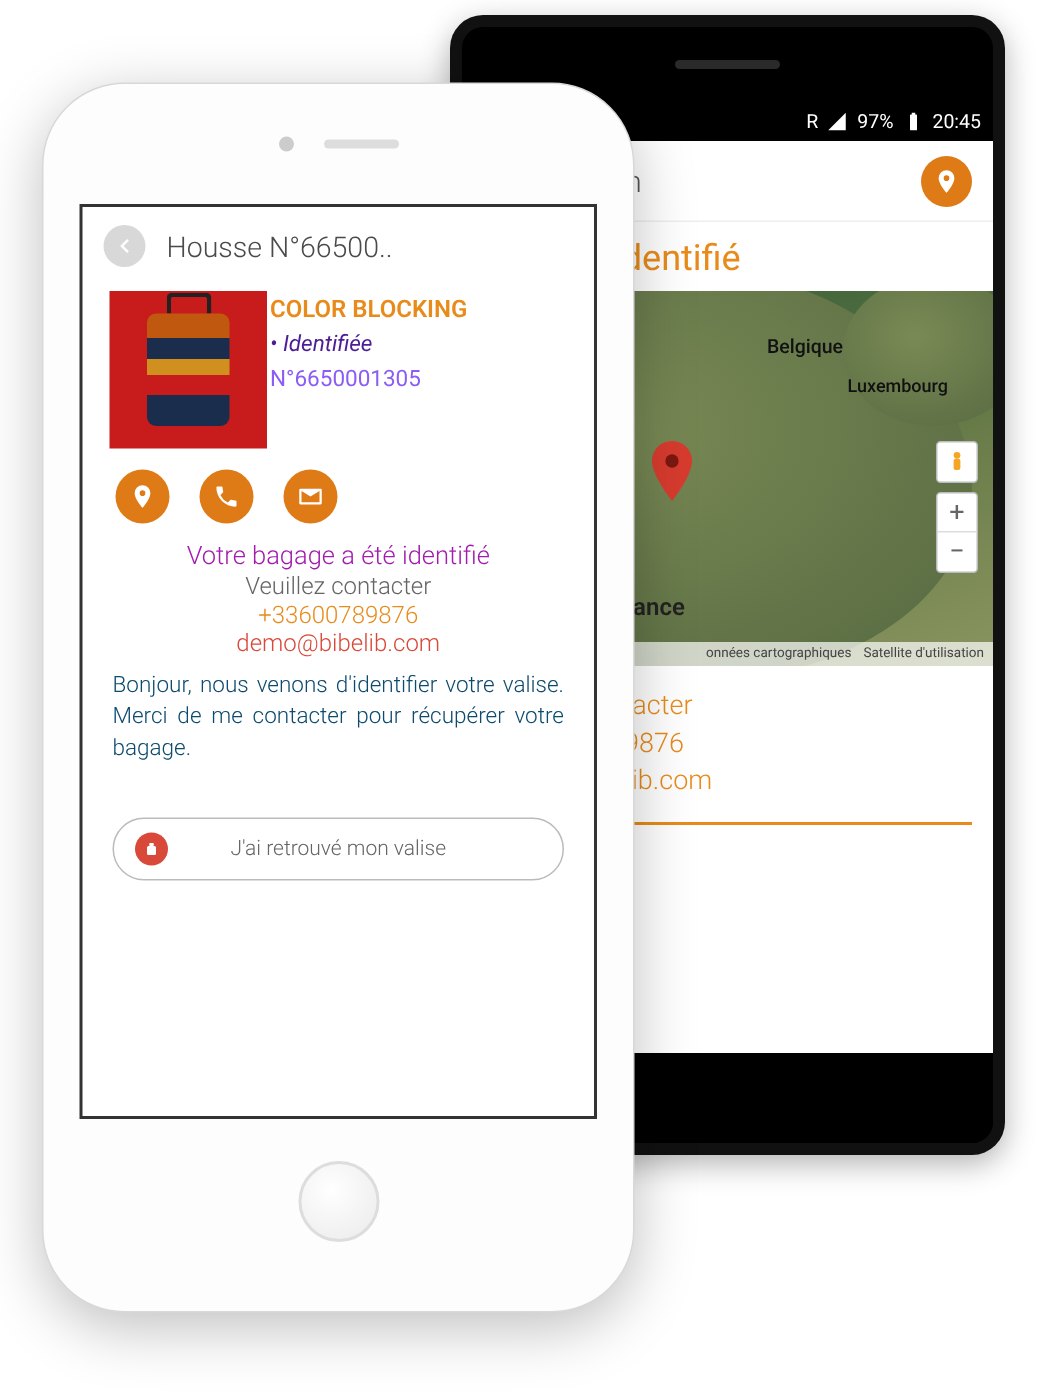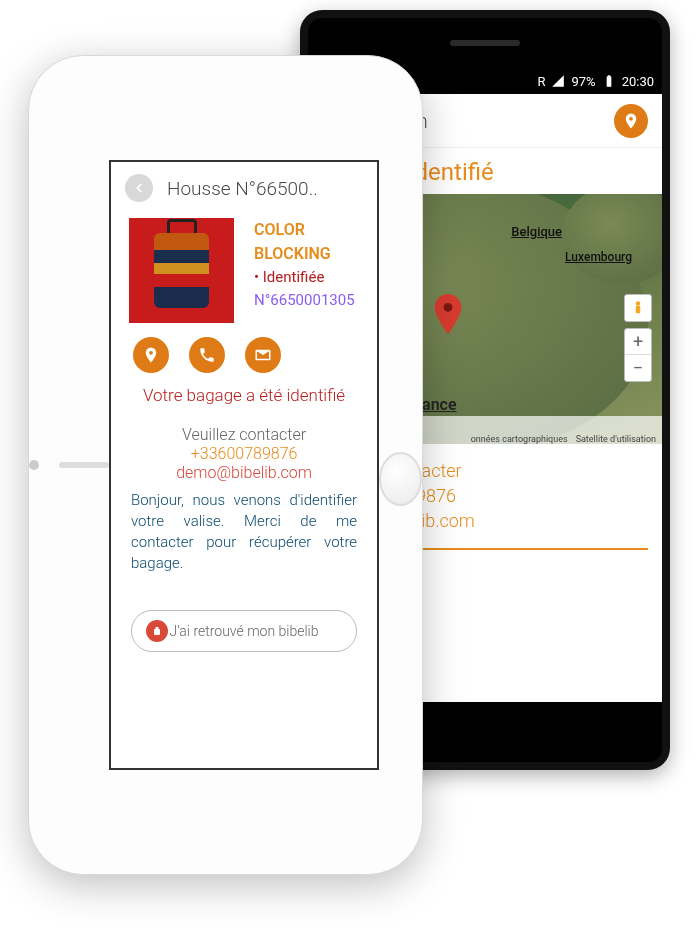--- a/index.html
+++ b/index.html
@@ -91,21 +91,21 @@
     font-size: 24px;
     font-weight: 400;
     padding: 10px 14px 8px;
   }
   .map-wrap {
     position: relative;
     height: 250px;
     background: linear-gradient(160deg, #3a5a3a 0%, #4a6a3e 30%, #6b7d4a 60%, #8a9560 100%);
     overflow: hidden;
   }
-  .map-labels { position: absolute; font-size: 11px; color: #222; font-weight: 500; text-decoration: underline; }
+  .map-labels { position: absolute; font-size: 11px; color: #222; font-weight: 500; }
   .map-sat-btn {
     position: absolute;
     top: 8px; left: 8px;
     background: #fff;
     border: 1px solid #ccc;
     font-size: 12px;
     padding: 4px 8px;
     color: #333;
     border-radius: 2px;
   }
@@ -135,27 +135,27 @@
     border-radius: 3px;
     font-size: 18px;
     color: #666;
     text-align: center;
   }
   .zoom-ctrl .zbtn { height: 26px; line-height: 26px; border-bottom: 1px solid #ddd; cursor: pointer; }
   .zoom-ctrl .zbtn:last-child { border-bottom: none; }
   .map-credits {
     position: absolute;
     bottom: 0; left: 0; right: 0;
-    height: 28px;
+    height: 16px;
     background: rgba(255,255,255,0.7);
     font-size: 9px;
     color: #444;
     display: flex;
     justify-content: flex-end;
-    align-items: flex-end;
+    align-items: center;
     gap: 8px;
     padding: 0 6px;
   }
   .android-contact {
     padding: 14px;
     font-size: 18px;
     font-weight: 300;
     line-height: 1.4;
   }
   .android-contact .line1 { color: #e88b1a; }
@@ -175,21 +175,21 @@
     position: absolute;
     top: 55px;
     left: 28px;
     width: 395px;
     height: 820px;
     background: #fdfdfd;
     border-radius: 55px;
     border: 1px solid #d8d8d8;
     box-shadow: 0 10px 40px rgba(0,0,0,0.25);
     display: flex;
-    flex-direction: row;
+    flex-direction: column;
     align-items: center;
   }
   .iphone-top {
     height: 80px;
     display: flex;
     align-items: center;
     justify-content: center;
     gap: 20px;
   }
   .iphone-camera {
@@ -232,21 +232,21 @@
   .back-btn svg { width: 14px; height: 14px; fill: #fff; }
   .ip-title {
     flex: 1;
     font-size: 19px;
     color: #4a4a4a;
     font-weight: 300;
   }
 
   .product-row {
     display: flex;
-    gap: 20px;
+    gap: 2px;
     padding: 6px 16px 10px;
   }
   .product-img {
     width: 105px; height: 105px;
     background: #c81b1b;
     position: relative;
     display: flex;
     align-items: center;
     justify-content: center;
   }
@@ -270,37 +270,37 @@
     border: 3px solid #222;
     border-bottom: none;
     border-radius: 4px 4px 0 0;
   }
   .product-info {
     flex: 1;
     font-size: 15px;
     line-height: 1.5;
   }
   .product-name { color: #e88b1a; font-weight: 600; font-size: 16px; }
-  .product-status { color: #b91c1c; }
+  .product-status { color: #4c1d95; font-style: italic; }
   .product-num { color: #8b5cf6; }
 
   .action-icons {
     display: flex;
     gap: 20px;
     padding: 4px 20px 12px;
   }
   .action-icons .circle-icon-btn { width: 36px; height: 36px; }
   .action-icons .circle-icon-btn svg { width: 18px; height: 18px; }
 
   .message-block {
     padding: 0 18px;
     text-align: center;
     font-weight: 300;
   }
-  .msg-title { font-size: 17px; color: #b91c1c; margin-bottom: 20px; }
+  .msg-title { font-size: 17px; color: #a21caf; margin-bottom: 0; }
   .msg-sub { font-size: 16px; color: #666; }
   .msg-phone { font-size: 16px; color: #e88b1a; }
   .msg-email { font-size: 16px; color: #d9493a; }
   .msg-body {
     margin-top: 8px;
     font-size: 15px;
     color: #0c4a6e;
     text-align: justify;
     line-height: 1.4;
   }
@@ -346,21 +346,21 @@
       </div>
     <div class="android-statusbar">
       <span>R</span>
       <svg viewBox="0 0 24 24">
           <path d="M2 22h20V2z"></path>
         </svg>
       <span>97%</span>
       <svg viewBox="0 0 24 24">
           <path d="M15 4h-1V2h-4v2H9a1 1 0 0 0-1 1v16a1 1 0 0 0 1 1h6a1 1 0 0 0 1-1V5a1 1 0 0 0-1-1z"></path>
         </svg>
-      <span>20:30</span>
+      <span>20:45</span>
     </div>
     <div class="android-screen">
       <div class="android-topbar">
         <div class="title">Localisation</div>
         <div class="circle-icon-btn">
           <svg viewBox="0 0 24 24">
               <path d="M12 2a7 7 0 0 0-7 7c0 5.25 7 13 7 13s7-7.75 7-13a7 7 0 0 0-7-7zm0 9.5A2.5 2.5 0 1 1 14.5 9 2.5 2.5 0 0 1 12 11.5z"></path>
             </svg>
         </div>
       </div>
@@ -460,17 +460,17 @@
       <div class="msg-body">Bonjour, nous venons d'identifier votre valise. Merci de me contacter pour récupérer votre bagage.</div>
     </div>
 
     <div class="found-btn">
       <div class="found-ico">
         <svg viewBox="0 0 24 24">
             <rect x="6" y="8" width="12" height="12" rx="2"></rect>
             <rect x="9" y="4" width="6" height="4" rx="1"></rect>
           </svg>
       </div>
-      <span>J'ai retrouvé mon bibelib</span>
+      <span>J'ai retrouvé mon valise</span>
     </div>
   </div>
   <div class="iphone-home"></div>
 </div>
 
 </body></html>

